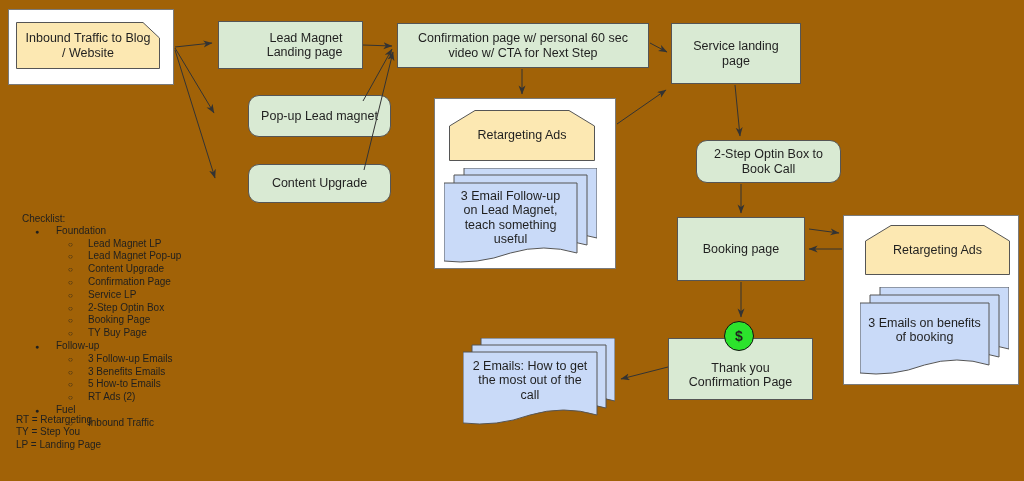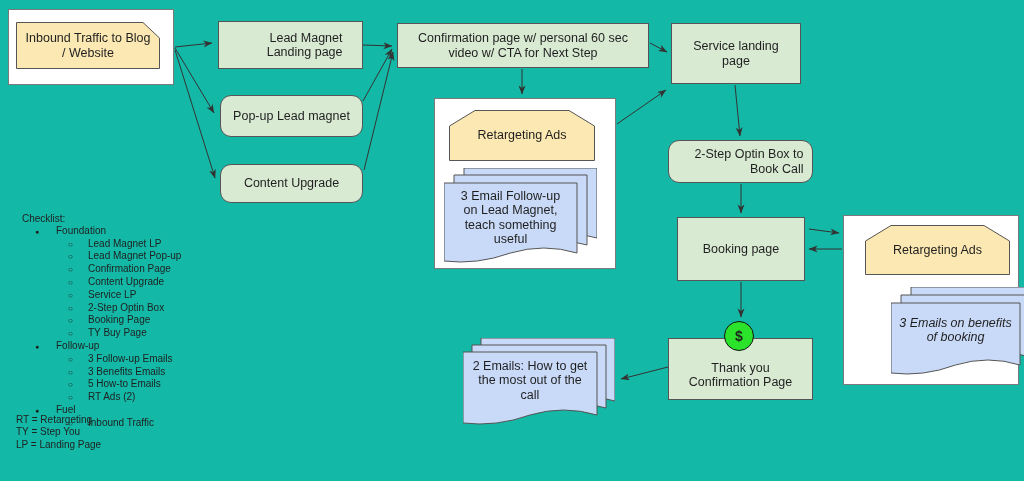--- a/index.html
+++ b/index.html
@@ -1,24 +1,24 @@
 <!DOCTYPE html>
 <html style="--green-fill: #d9ead3; --yellow-fill: #fce8b2; --blue-fill: #c9daf8; --money-green: #2ce32c; --shape-border: #555555; --container-border: #7a7a7a; --edge-color: #333333; --text: #1f1f1f;"><head>
 <meta charset="utf-8">
 <title>Diagram</title>
 <style>
   html,body{margin:0;padding:0;background:#fff;}
-  #canvas{position:relative;width:1024px;height:481px;background:#14b8a6;overflow:hidden;
+  #canvas{position:relative;width:1024px;height:481px;background:#a16207;overflow:hidden;
           font-family:"Liberation Sans",sans-serif;color:var(--text,#1f1f1f);}
   .abs{position:absolute;}
   .cont{position:absolute;background:#fff;border:1px solid var(--container-border,#7a7a7a);box-sizing:border-box;}
   .node{position:absolute;display:flex;align-items:center;justify-content:center;text-align:center;
         font-size:12.5px;line-height:1.16;box-sizing:border-box;padding:2px;}
   .green{background:var(--green-fill,#d9ead3);border:1px solid var(--shape-border,#555);}
-  .round{border-radius:11px;}
+  .round{border-radius:11px;margin-left:28px;}
   .in{display:block;margin:0 auto;}
   .ov{position:absolute;left:0;top:0;width:100%;height:100%;display:flex;align-items:center;
       justify-content:center;text-align:center;font-size:12.5px;line-height:1.16;}
   .shape-svg{position:absolute;left:0;top:0;}
   svg .note{fill:var(--yellow-fill,#fce8b2);stroke:var(--shape-border,#555);stroke-width:1;}
   svg .doc{fill:var(--blue-fill,#c9daf8);stroke:var(--shape-border,#555);stroke-width:1;}
   #edges-layer{position:absolute;left:0;top:0;pointer-events:none;z-index:9;}
   #edges-layer .edge{stroke:var(--edge-color,#333);stroke-width:1;}
   #arrowhead path{fill:var(--edge-color,#333);}
   .money{position:absolute;width:30px;height:30px;border-radius:50%;background:var(--money-green,#2ce32c);
@@ -78,34 +78,34 @@
       <path class="doc" transform="translate(20,0)" d="M0,0 H133 V70 Q100,60 66.5,70 Q33,82 0,78 Z"></path>
       <path class="doc" transform="translate(10,7)" d="M0,0 H133 V70 Q100,60 66.5,70 Q33,82 0,78 Z"></path>
       <path class="doc" transform="translate(0,15)" d="M0,0 H133 V70 Q100,60 66.5,70 Q33,82 0,78 Z"></path>
     </svg>
     <span class="ov" style="left:0;top:15px;width:133px;height:60px;">
         <span class="in" style="max-width:112px;margin-top:9px;">3 Email Follow-up on Lead Magnet, teach something useful</span>
       </span>
   </div>
 
   <div class="node green round" style="left:668px;top:140px;width:145px;height:43px;">
-    <span class="in" style="max-width:126px;text-align:right;">2-Step Optin Box to Book Call</span>
+    <span class="in" style="max-width:126px;">2-Step Optin Box to Book Call</span>
   </div>
   <div class="node green" style="left:677px;top:217px;width:128px;height:64px;">
     <span class="in">Booking page</span>
   </div>
 
   <div class="cont" style="left:843px;top:215px;width:176px;height:170px;"></div>
   <div class="abs" style="left:865px;top:225px;width:145px;height:50px;">
     <svg class="shape-svg" width="145" height="50" viewBox="0 0 145 50">
       <polygon class="note" points="26,0.5 119,0.5 144.5,16 144.5,49.5 0.5,49.5 0.5,16"></polygon>
     </svg>
     <span class="ov">Retargeting Ads</span>
   </div>
-  <div class="abs" style="left:891px;top:287px;width:118px;height:95px;font-style:italic;">
+  <div class="abs" style="left:860px;top:287px;width:118px;height:95px;">
     <svg class="shape-svg" width="149" height="95">
       <path class="doc" transform="translate(20,0)" d="M0,0 H129 V62 Q97,52 64.5,62 Q32,74 0,70 Z"></path>
       <path class="doc" transform="translate(10,8)" d="M0,0 H129 V62 Q97,52 64.5,62 Q32,74 0,70 Z"></path>
       <path class="doc" transform="translate(0,16)" d="M0,0 H129 V62 Q97,52 64.5,62 Q32,74 0,70 Z"></path>
     </svg>
     <span class="ov" style="left:0;top:16px;width:129px;height:54px;">
         <span class="in" style="max-width:124px;">3 Emails on benefits of booking</span>
       </span>
   </div>
 
@@ -125,22 +125,22 @@
     <span class="ov" style="left:0;top:14px;width:134px;height:57px;">
         <span class="in" style="max-width:118px;">2 Emails: How to get the most out of the call</span>
       </span>
   </div>
 
   <div class="cl" style="left:16px;top:213px;">
     <div class="t">Checklist:</div>
     <div class="row1"><span class="b bf">●</span><span>Foundation</span></div>
     <div class="row2"><span class="b bo">○</span><span>Lead Magnet LP</span></div>
     <div class="row2"><span class="b bo">○</span><span>Lead Magnet Pop-up</span></div>
+    <div class="row2"><span class="b bo">○</span><span>Content Upgrade</span></div>
     <div class="row2"><span class="b bo">○</span><span>Confirmation Page</span></div>
-    <div class="row2"><span class="b bo">○</span><span>Content Upgrade</span></div>
     <div class="row2"><span class="b bo">○</span><span>Service LP</span></div>
     <div class="row2"><span class="b bo">○</span><span>2-Step Optin Box</span></div>
     <div class="row2"><span class="b bo">○</span><span>Booking Page</span></div>
     <div class="row2"><span class="b bo">○</span><span>TY Buy Page</span></div>
     <div class="row1"><span class="b bf">●</span><span>Follow-up</span></div>
     <div class="row2"><span class="b bo">○</span><span>3 Follow-up Emails</span></div>
     <div class="row2"><span class="b bo">○</span><span>3 Benefits Emails</span></div>
     <div class="row2"><span class="b bo">○</span><span>5 How-to Emails</span></div>
     <div class="row2"><span class="b bo">○</span><span>RT Ads (2)</span></div>
     <div class="row1"><span class="b bf">●</span><span>Fuel</span></div>

